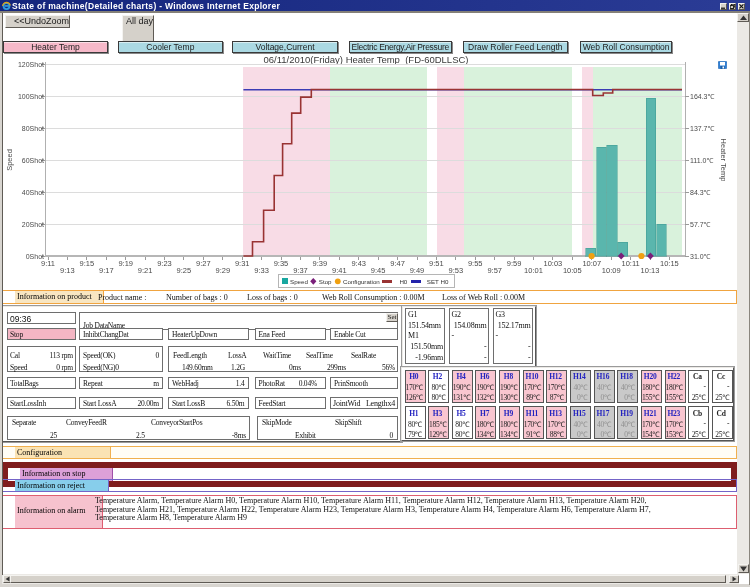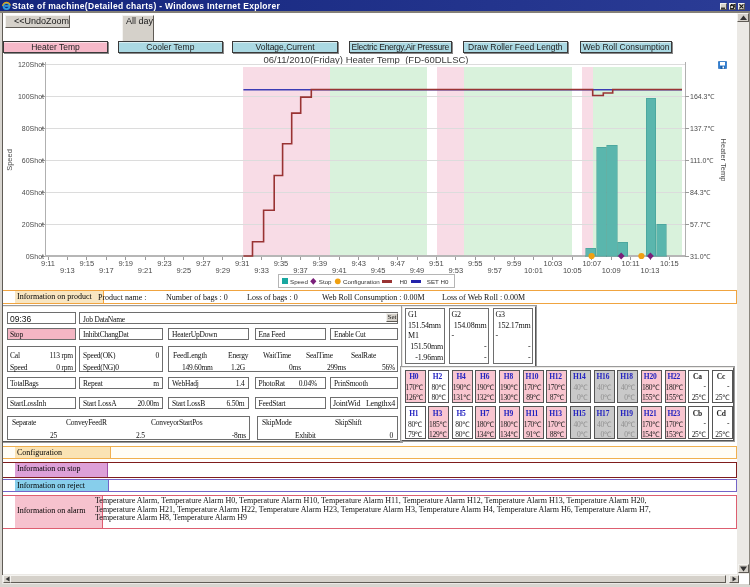--- a/index.html
+++ b/index.html
@@ -233,21 +233,21 @@
   <span style="position:absolute;left:163px">Number of bags : 0</span>
   <span style="position:absolute;left:244px">Loss of bags : 0</span>
   <span style="position:absolute;left:319px">Web Roll Consumption : 0.00M</span>
   <span style="position:absolute;left:439px">Loss of Web Roll : 0.00M</span>
     </div>
 </div>
 
 <div class="panel3d" style="left:1.5px;top:305.5px;width:400px;height:136.5px;background:#fff"></div>
 
 <div class="fbox" style="left:7px;top:312px;width:69px;height:12px;padding:1px 2px;font-family:&quot;Liberation Sans&quot;,sans-serif;font-size:8.5px;letter-spacing:0">09:36</div>
-<div class="fbox" style="left:79px;top:312px;width:319px;height:12px;padding:2px 3px">Job DataName</div>
+<div class="fbox" style="left:79px;top:312px;width:319px;height:12px;padding:8px 3px">Job DataName</div>
 <div class="abs btn3d ser" style="left:385.5px;top:312.5px;width:12px;height:9px;font-size:7px;line-height:6px">Set</div>
 
 <div class="fbox" style="left:7px;top:328px;width:69px;height:12px;padding:1px 2px;background:#f4b6c4">Stop</div>
 <div class="fbox" style="left:79px;top:328px;width:84px;height:12px;padding:1px 3px">InhibtChangDat</div>
 <div class="fbox" style="left:168px;top:328px;width:80.5px;height:12px;padding:1px 3px">HeaterUpDown</div>
 <div class="fbox" style="left:254.5px;top:328px;width:71.5px;height:12px;padding:1px 3px">Ena Feed</div>
 <div class="fbox" style="left:330px;top:328px;width:68px;height:12px;padding:1px 3px">Enable Cut</div>
 
 <div class="fbox" style="left:7px;top:345.5px;width:69px;height:26px;padding:3px 2px 0;line-height:12px">
   <div style="display:flex;justify-content:space-between">
@@ -265,21 +265,21 @@
       <span>0</span>
     </div>
   <div style="display:flex;">
       <span>Speed(NG)</span>
       <span>0</span>
     </div>
   </div>
 <div class="fbox" style="left:168px;top:345.5px;width:230px;height:26px;padding:3px 3px 0;line-height:12px">
   <div>
       <span style="position:absolute;left:4px">FeedLength</span>
-      <span style="position:absolute;left:59px">Energy</span>
+      <span style="position:absolute;left:59px">LossA</span>
       <span style="position:absolute;left:94px">WaitTime</span>
       <span style="position:absolute;left:137px">SealTime</span>
       <span style="position:absolute;left:182px">SealRate</span>
     </div>
   <div>
       <span style="position:absolute;left:13px;top:15px">149.60mm</span>
       <span style="position:absolute;left:62px;top:15px">1.2G</span>
       <span style="position:absolute;left:120px;top:15px">0ms</span>
       <span style="position:absolute;left:158px;top:15px">299ms</span>
       <span style="position:absolute;left:213px;top:15px">56%</span>
@@ -475,21 +475,21 @@
 <div class="hc" style="left:309.8px;top:38.0px;background:#ffffff">
 <div class="hl" style="color:#222">Cd</div>
 <div class="hv" style="color:#222">-</div>
 <div class="hv" style="color:#222">25℃</div>
     </div>
 </div>
 
 <div class="row" style="top:445.5px;height:13px;border:1px solid #f0b050;background:#fffdf6">
   <div class="rowlab" style="width:96px;background:#fae3b4;border-color:#f0b050;padding-top:1px">Configuration</div>
 </div>
-<div class="row" style="top:462px;height:16px;border:1px solid #7f1d1d">
+<div class="row" style="top:462px;height:25px;border:6px solid #7f1d1d">
   <div class="rowlab" style="width:93px;background:#dda0d8;border-color:#a050a8;padding-top:1px">Information on stop</div>
 </div>
 <div class="row" style="top:478.5px;height:13px;border:1px solid #7464c8">
   <div class="rowlab" style="width:94px;background:#87ceeb;border-color:#7464c8;padding-top:1px">Information on reject</div>
 </div>
 <div class="row" style="top:494.5px;height:34.5px;border:1px solid #dd5e70">
   <div class="rowlab" style="width:88px;background:#f6c2ce;border-color:#dd5e70;padding-top:10px">Information on alarm</div>
   <div class="ser" style="position:absolute;left:92px;top:1.5px;width:640px;font-size:8px;line-height:8.5px;color:#111">
       <div style="white-space:nowrap">Temperature Alarm, Temperature Alarm H0, Temperature Alarm H10, Temperature Alarm H11, Temperature Alarm H12, Temperature Alarm H13, Temperature Alarm H20,</div>
       <div style="white-space:nowrap">Temperature Alarm H21, Temperature Alarm H22, Temperature Alarm H23, Temperature Alarm H3, Temperature Alarm H4, Temperature Alarm H6, Temperature Alarm H7,</div>

